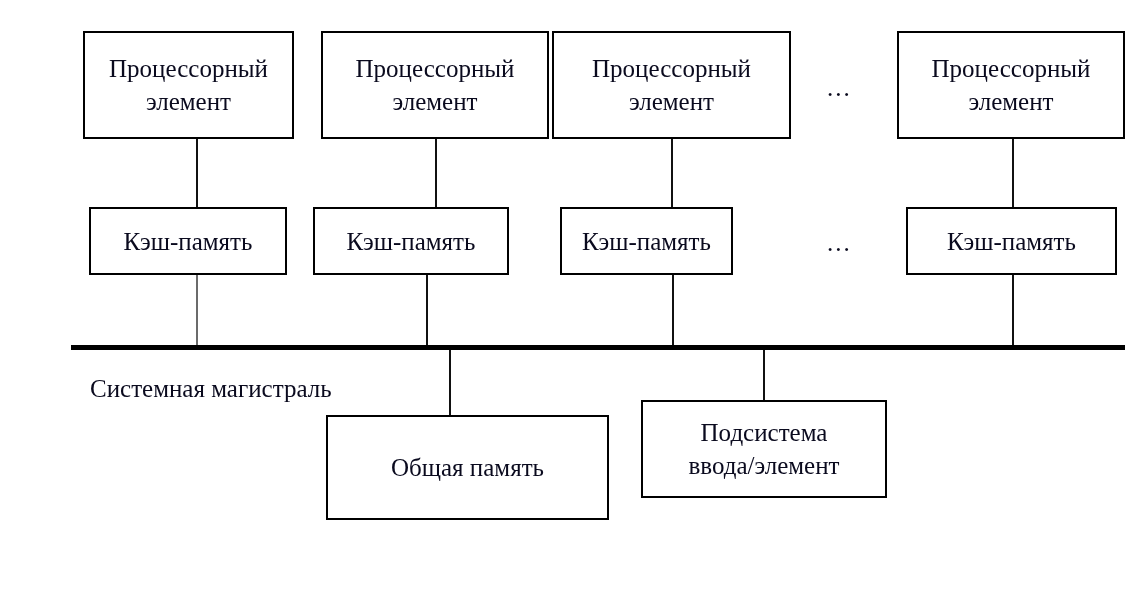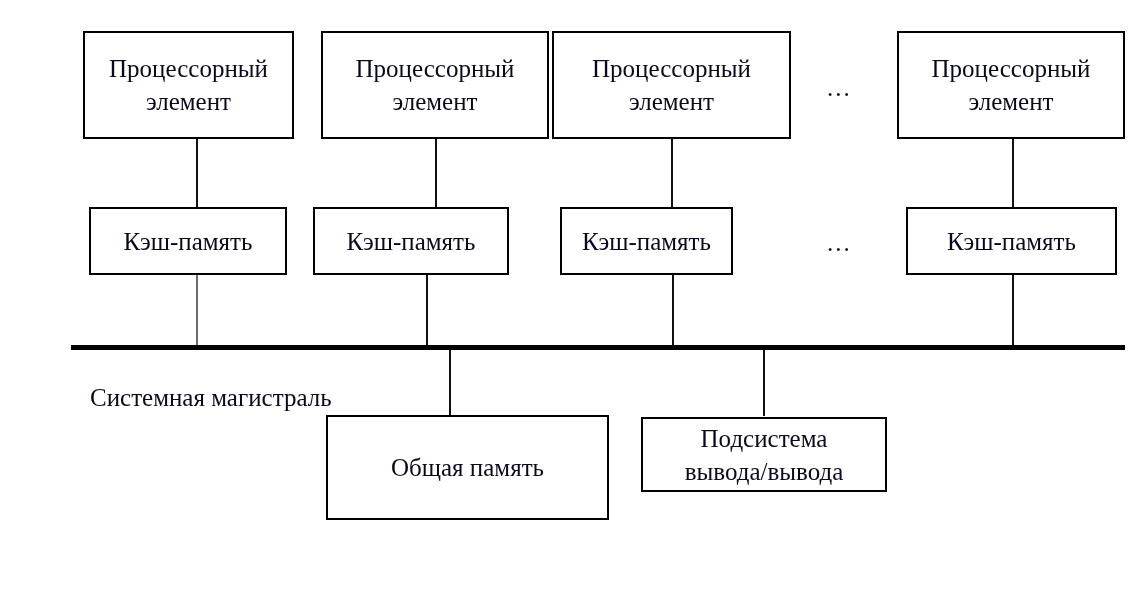--- a/index.html
+++ b/index.html
@@ -127,29 +127,29 @@
 
   <div class="ellipsis" style="left:806px; top:230px;">...</div>
 
   <div class="connector faint" style="left:175px; top:275px; height:73px;"></div>
   <div class="connector" style="left:405px; top:275px; height:73px;"></div>
   <div class="connector" style="left:651px; top:275px; height:73px;"></div>
   <div class="connector" style="left:991px; top:275px; height:73px;"></div>
 
   <div class="bus" style="left:50px; top:345px; width:1054px;"></div>
 
-  <div class="bus-label" style="left:69px; top:384px;">Системная магистраль</div>
+  <div class="bus-label" style="left:69px; top:375px;">Системная магистраль</div>
 
   <div class="connector" style="left:428px; top:350px; height:66px;"></div>
   <div class="connector" style="left:742px; top:350px; height:66px;"></div>
 
   <div class="node" style="left:305px; top:415px; width:283px; height:105px;">
     <span class="label">Общая память</span>
   </div>
 
-  <div class="node" style="left:620px; top:417px; width:246px; height:75px;">
+  <div class="node" style="left:620px; top:400px; width:246px; height:98px;">
     <span class="label">
       <span>Подсистема</span><br>
-      <span>вывода/вывода</span>
+      <span>ввода/элемент</span>
     </span>
   </div>
 
 </div>
 
 </body></html>

